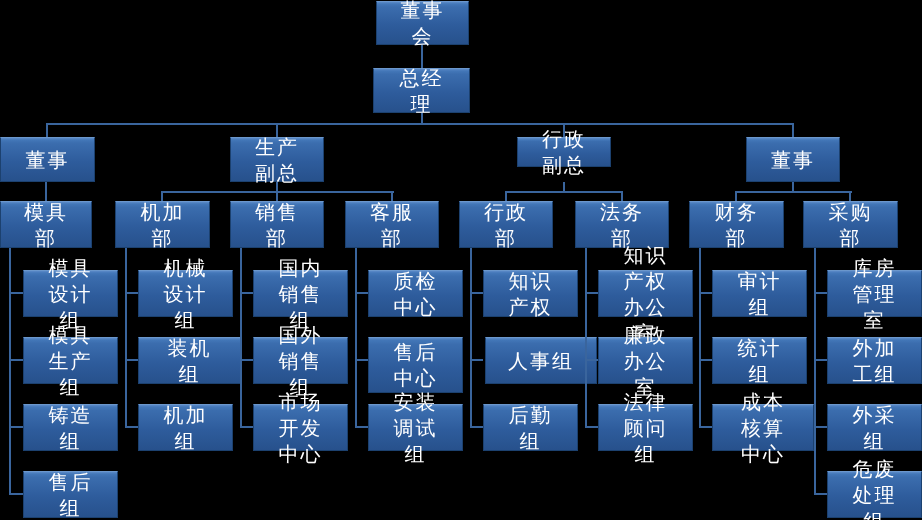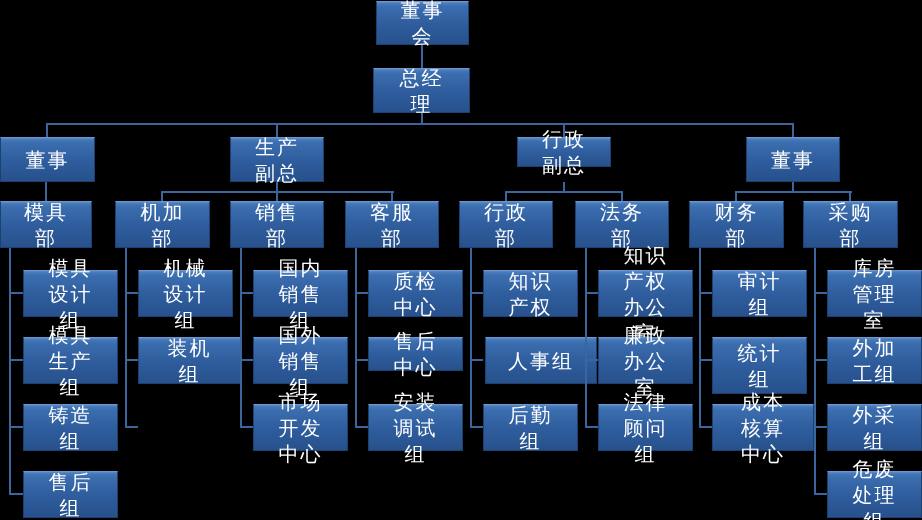--- a/index.html
+++ b/index.html
@@ -40,41 +40,42 @@
   <div class="node" style="left:689px;top:201px;width:95px;height:47px">财务部</div>
   <div class="node" style="left:803px;top:201px;width:95px;height:47px">采购部</div>
 
   <div class="node" style="left:23px;top:270px;width:95px;height:47px">模具设计组</div>
   <div class="node" style="left:23px;top:337px;width:95px;height:47px">模具生产组</div>
   <div class="node" style="left:23px;top:404px;width:95px;height:47px">铸造组</div>
   <div class="node" style="left:23px;top:471px;width:95px;height:47px">售后组</div>
 
   <div class="node" style="left:138px;top:270px;width:95px;height:47px">机械设计组</div>
   <div class="node" style="left:138px;top:337px;width:103px;height:47px">装机组</div>
+  <div class="node" style="left:138px;top:404px;width:95px;height:47px">机加组</div>
 
   <div class="node" style="left:253px;top:270px;width:95px;height:47px">国内销售组</div>
   <div class="node" style="left:253px;top:337px;width:95px;height:47px">国外销售组</div>
   <div class="node" style="left:253px;top:404px;width:95px;height:47px">市场开发
 中心</div>
 
   <div class="node" style="left:368px;top:270px;width:95px;height:47px">质检中心</div>
-  <div class="node" style="left:368px;top:337px;width:95px;height:34px">售后中心</div>
+  <div class="node" style="left:368px;top:337px;width:95px;height:56px">售后中心</div>
   <div class="node" style="left:368px;top:404px;width:95px;height:47px">安装调试组</div>
 
   <div class="node" style="left:483px;top:270px;width:95px;height:47px">知识产权</div>
   <div class="node" style="left:485px;top:337px;width:112px;height:47px">人事组</div>
   <div class="node" style="left:483px;top:404px;width:95px;height:47px">后勤组</div>
 
   <div class="node" style="left:598px;top:270px;width:95px;height:47px">知识产权
 办公室</div>
   <div class="node" style="left:598px;top:337px;width:95px;height:47px">廉政办公室</div>
   <div class="node" style="left:598px;top:404px;width:95px;height:47px">法律顾问组</div>
 
   <div class="node" style="left:712px;top:270px;width:95px;height:47px">审计组</div>
-  <div class="node" style="left:712px;top:337px;width:95px;height:57px">统计组</div>
+  <div class="node" style="left:712px;top:337px;width:95px;height:47px">统计组</div>
   <div class="node" style="left:712px;top:404px;width:102px;height:47px">成本核算
 中心</div>
 
   <div class="node" style="left:827px;top:270px;width:95px;height:47px">库房管理室</div>
   <div class="node" style="left:827px;top:337px;width:95px;height:47px">外加工组</div>
   <div class="node" style="left:827px;top:404px;width:95px;height:47px">外采组</div>
   <div class="node" style="left:827px;top:471px;width:95px;height:47px">危废处理组</div>
 
 <div class="line" style="left: 421px; top: 45px; width: 2px; height: 23px;"></div>
     <div class="line" style="left: 421px; top: 113px; width: 2px; height: 11px;"></div>

